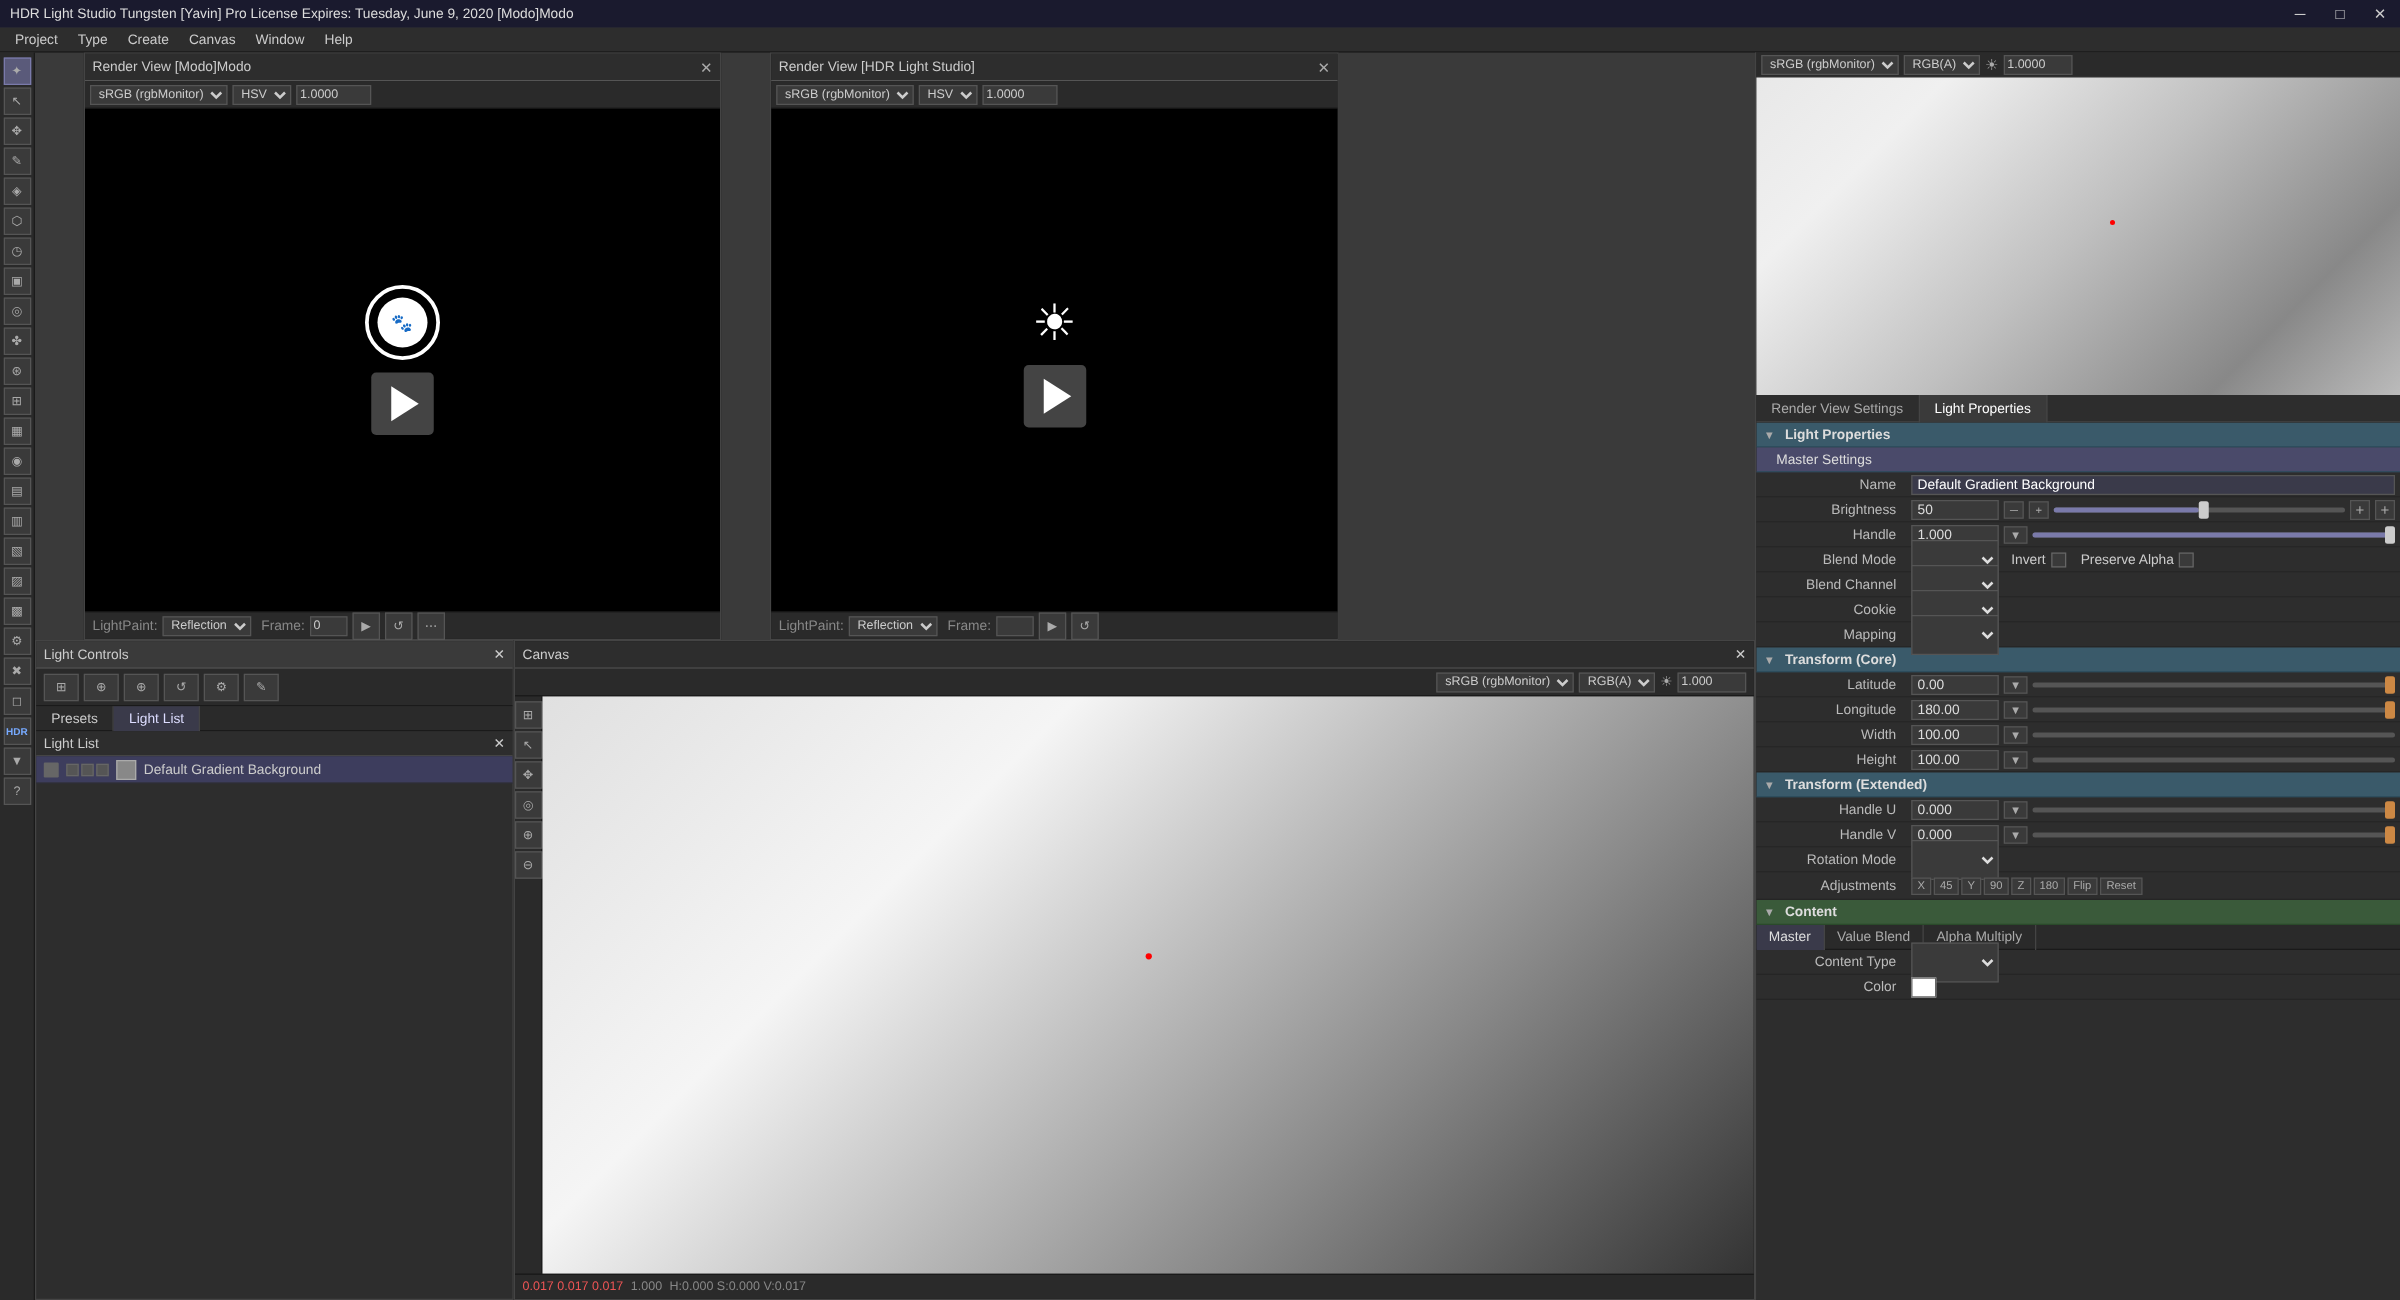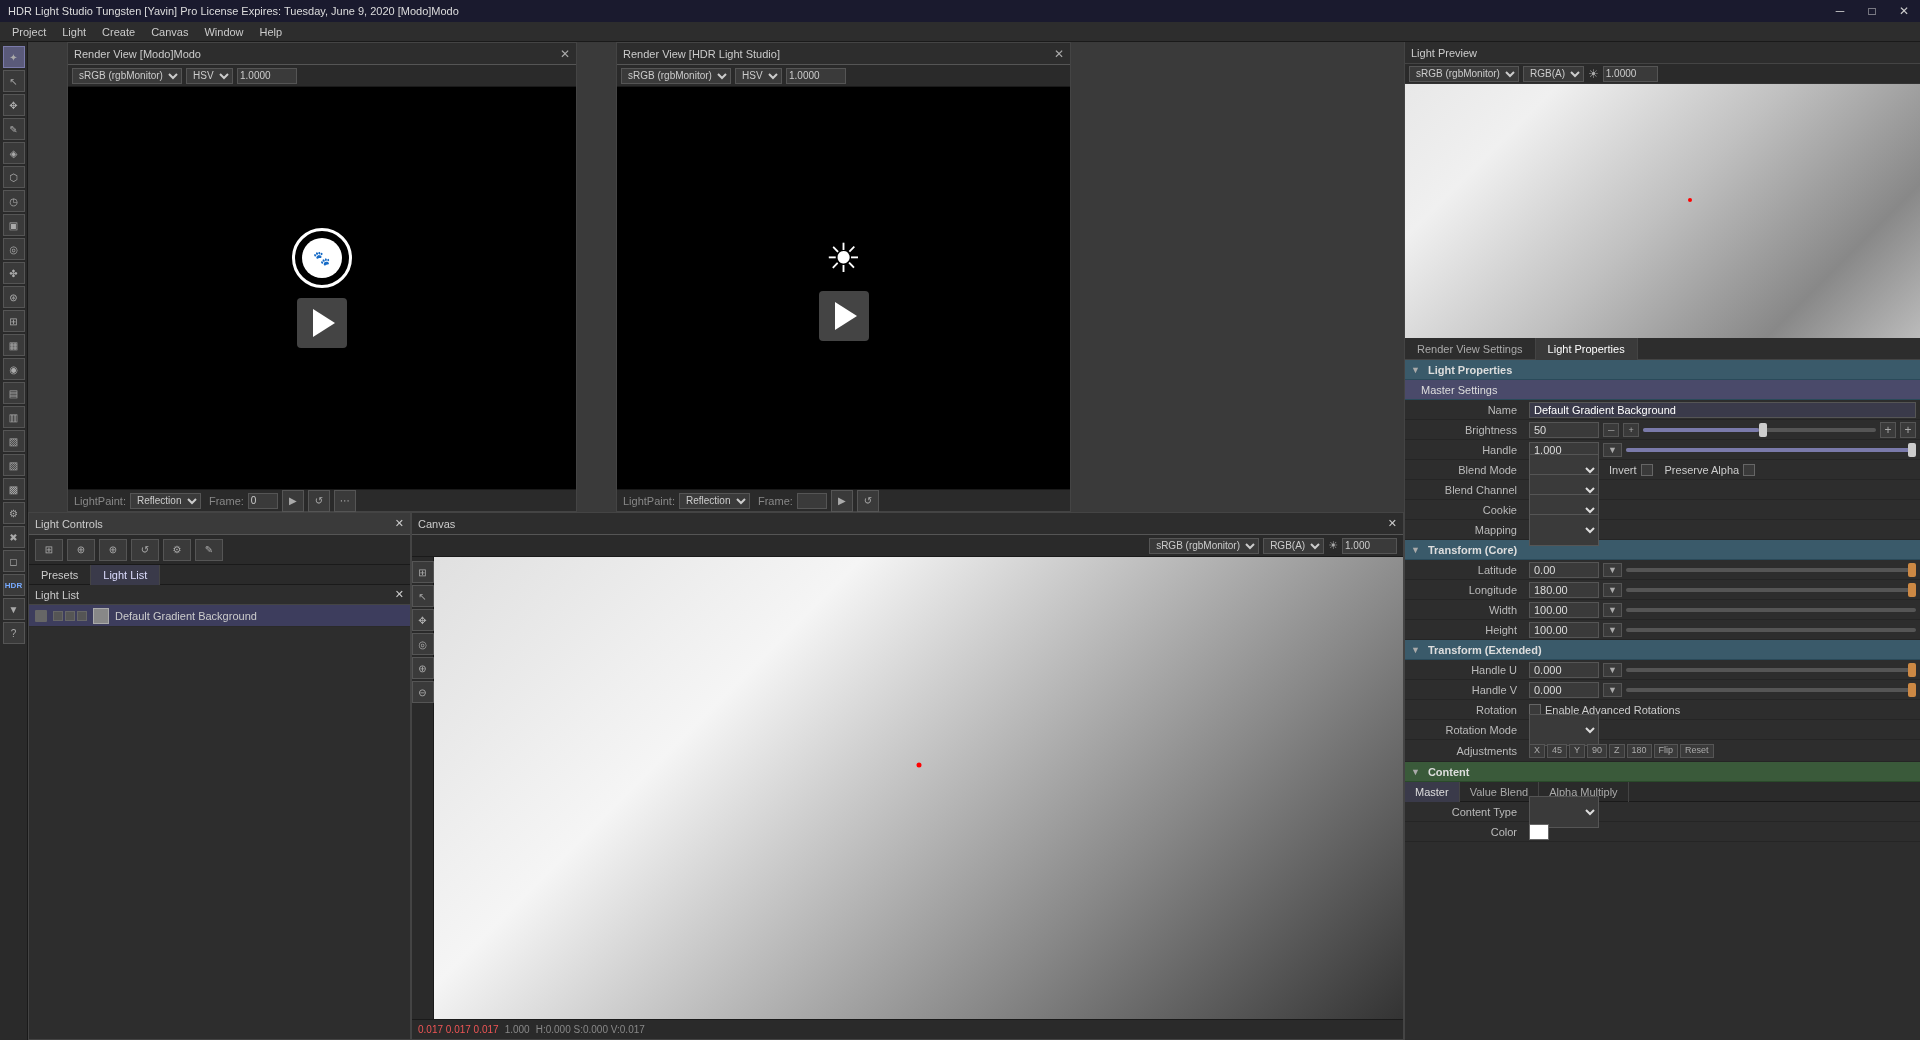--- a/index.html
+++ b/index.html
@@ -565,21 +565,21 @@
   <span>HDR Light Studio Tungsten [Yavin] Pro License Expires: Tuesday, June 9, 2020 [Modo]Modo</span>
   <div class="win-controls">
     <div class="win-btn">─</div>
     <div class="win-btn">□</div>
     <div class="win-btn close">✕</div>
   </div>
 </div>
 
 <div id="menubar">
   <div class="menu-item">Project</div>
-  <div class="menu-item">Light</div>
+  <div class="menu-item">Type</div>
   <div class="menu-item">Create</div>
   <div class="menu-item">Canvas</div>
   <div class="menu-item">Window</div>
   <div class="menu-item">Help</div>
 </div>
 
 <div id="main-layout">
 
   <div id="left-toolbar">
     <div class="tool-btn active">✦</div>
@@ -750,23 +750,20 @@
           <span>1.000</span>
           <span>H:0.000 S:0.000 V:0.017</span>
         </div>
       </div>
 
     </div>
   </div>
 
   <div id="right-panel">
 
-    <div style="position:relative;height:22px;background:#2d2d2d;border-bottom:1px solid #444;display:flex;align-items:center;justify-content:space-between;padding:0 6px;">
-      <span>Light Preview</span>
-    </div>
     <div style="position:relative;height:20px;background:#2a2a2a;border-bottom:1px solid #333;display:flex;align-items:center;padding:0 4px;gap:4px;">
       <select class="mini-select"><option>sRGB (rgbMonitor)</option></select>
       <select class="mini-select"><option>RGB(A)</option></select>
       <span style="color:#aaa;font-size:12px;">☀</span>
       <input type="number" class="mini-select" value="1.0000" style="width: 55px;">
     </div>
     <div class="preview-img-area" style="height:254px;position:relative;">
       <div class="preview-red-dot" style="left:55%;top:45%;"></div>
     </div>
 
@@ -928,27 +925,20 @@
         <span class="props-label">Handle V</span>
         <div class="props-value-area">
           <input type="text" class="props-input" value="0.000" style="">
           <div class="btn-small">▼</div>
           <div style="flex:1;height:4px;background:#555;position:relative;border-radius:2px;">
             <div style="width:8px;height:14px;background:#c84;position:absolute;top:-5px;right:0;border-radius:2px;cursor:pointer;"></div>
           </div>
         </div>
       </div>
 
-      <div class="props-row">
-        <span class="props-label">Rotation</span>
-        <div class="props-value-area">
-          <div class="checkbox-small"></div>
-          <span>Enable Advanced Rotations</span>
-        </div>
-      </div>
 
       <div class="props-row">
         <span class="props-label">Rotation Mode</span>
         <div class="props-value-area">
           <select class="props-select">
             <option>Free</option>
           </select>
         </div>
       </div>
 

